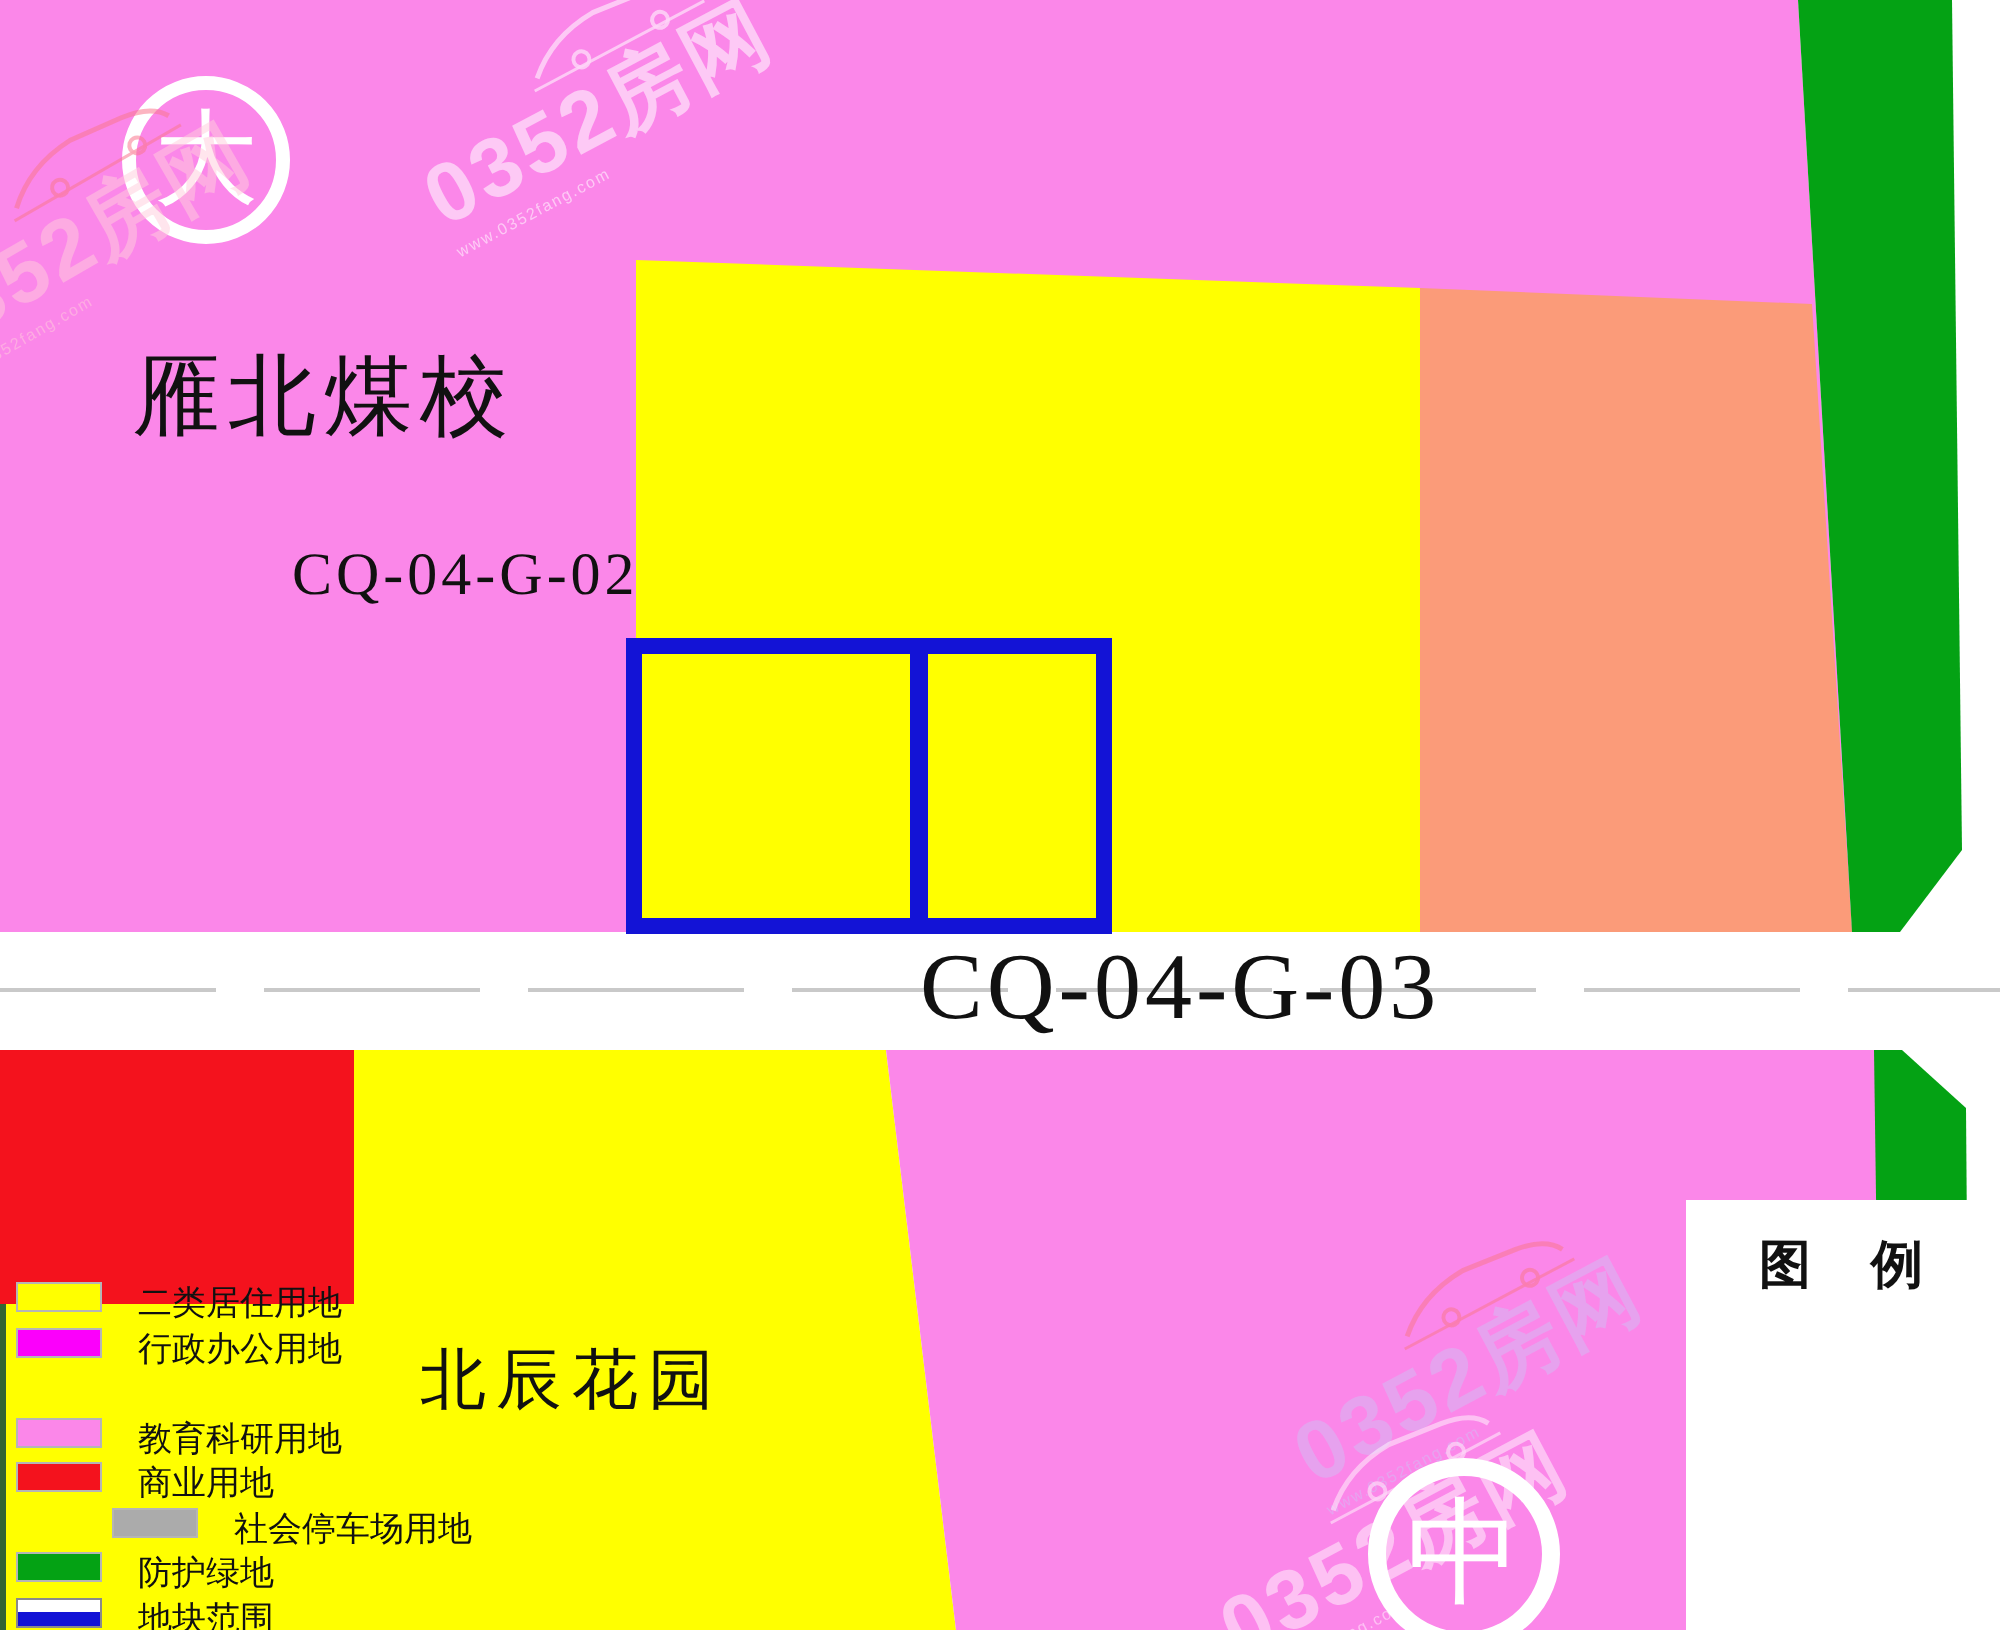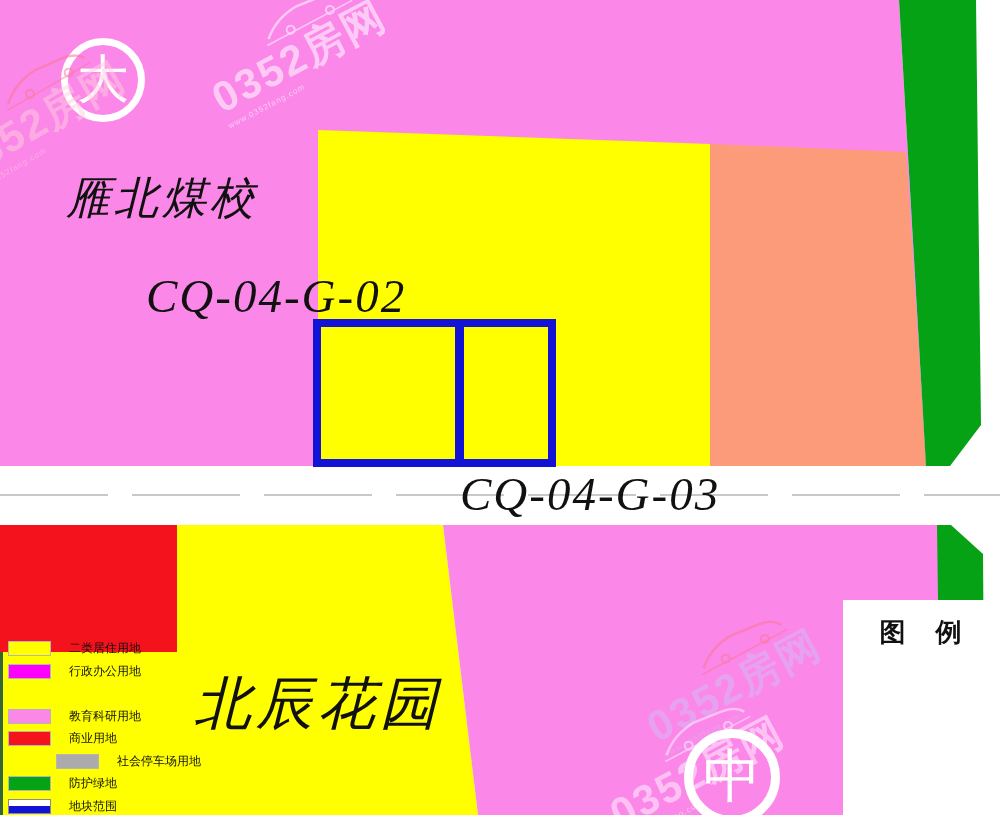--- a/index.html
+++ b/index.html
@@ -28,27 +28,26 @@
 
   .plot-rect{
     position:absolute;left:313px;top:319px;width:243px;height:148px;
     border:8px solid #1313d6;box-sizing:border-box;background:transparent;
   }
   .plot-divider{position:absolute;left:134px;top:0;width:9px;height:100%;}
 
   .map-label{
     position:absolute;color:#111;white-space:nowrap;line-height:1.05;
     font-family:"Liberation Serif","DejaVu Serif",serif;
-    font-style:italic;
   }
   .lbl-yanbei {left:66px; top:176px;font-size:44px;letter-spacing:4px;}
-  .lbl-cq02   {left:146px;top:272px;font-size:47px;letter-spacing:2px;}
+  .lbl-cq02   {left:146px;top:272px;font-size:30px;letter-spacing:2px;}
   .lbl-cq03   {left:460px;top:470px;font-size:47px;letter-spacing:2px;}
   .lbl-shierzhong{left:650px;top:596px;font-size:46px;letter-spacing:9px;}
-  .lbl-beichen{left:194px;top:674px;font-size:57px;letter-spacing:5px;}
+  .lbl-beichen{left:210px;top:674px;font-size:33px;letter-spacing:5px;}
 
   .circle-marker{
     position:absolute;border-radius:50%;border:7px solid #fff;color:#fff;
     display:flex;align-items:center;justify-content:center;box-sizing:border-box;
   }
   .mk-da   {left:61px;top:38px;width:84px;height:84px;font-size:52px;}
   .mk-zhong{left:684px;top:729px;width:96px;height:96px;border-width:9px;font-size:58px;}
 
   
   .wm{position:absolute;opacity:.65;pointer-events:none;transform-origin:center;}
@@ -72,21 +71,21 @@
     padding-top:15px;letter-spacing:2px;
   }
   .legend-row{position:absolute;left:0;width:157px;height:22px;}
   .legend-swatch{
     position:absolute;left:8px;top:3px;width:43px;height:15px;
     border:1px solid #b5b5b5;box-sizing:border-box;
   }
   .legend-swatch.outline{background:#fff;border:1px solid #8a8a8a;}
   .legend-swatch.outline .bar{position:absolute;left:0;bottom:0;width:100%;height:7px;}
   .legend-label{
-    position:absolute;left:69px;top:2px;font-size:12px;color:#111;white-space:nowrap;
+    position:absolute;left:69px;top:2px;font-size:17px;color:#111;white-space:nowrap;
   }
   .row0{top:638px;} .row1{top:661px;} .row2{top:683px;} .row3{top:706px;text-align:center;}
   .row4{top:728px;} .row5{top:751px;margin-left:48px;} .row6{top:773px;} .row7{top:796px;}
 </style>
 </head>
 <body>
 
 <div id="canvas">
 
   <div class="region r-pink-top" style="background: rgb(251, 135, 233);"></div>

